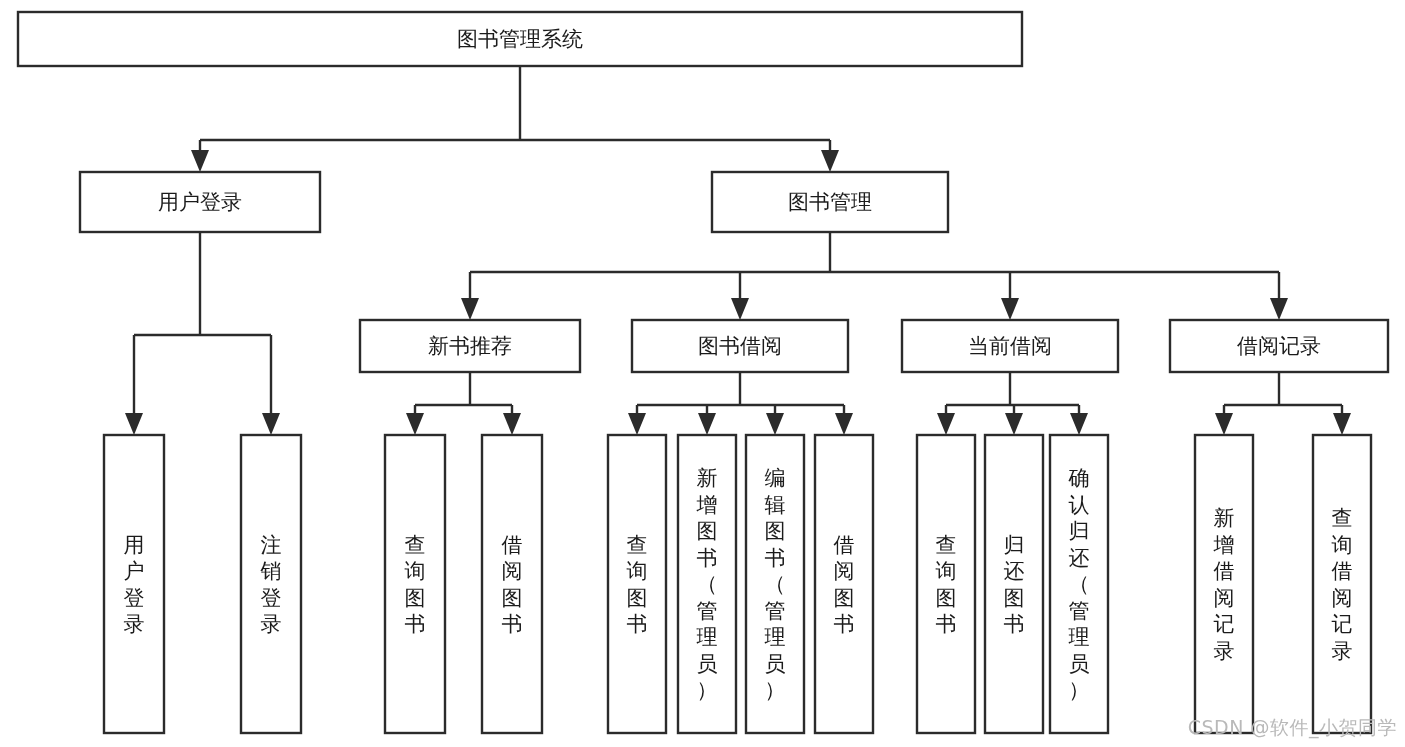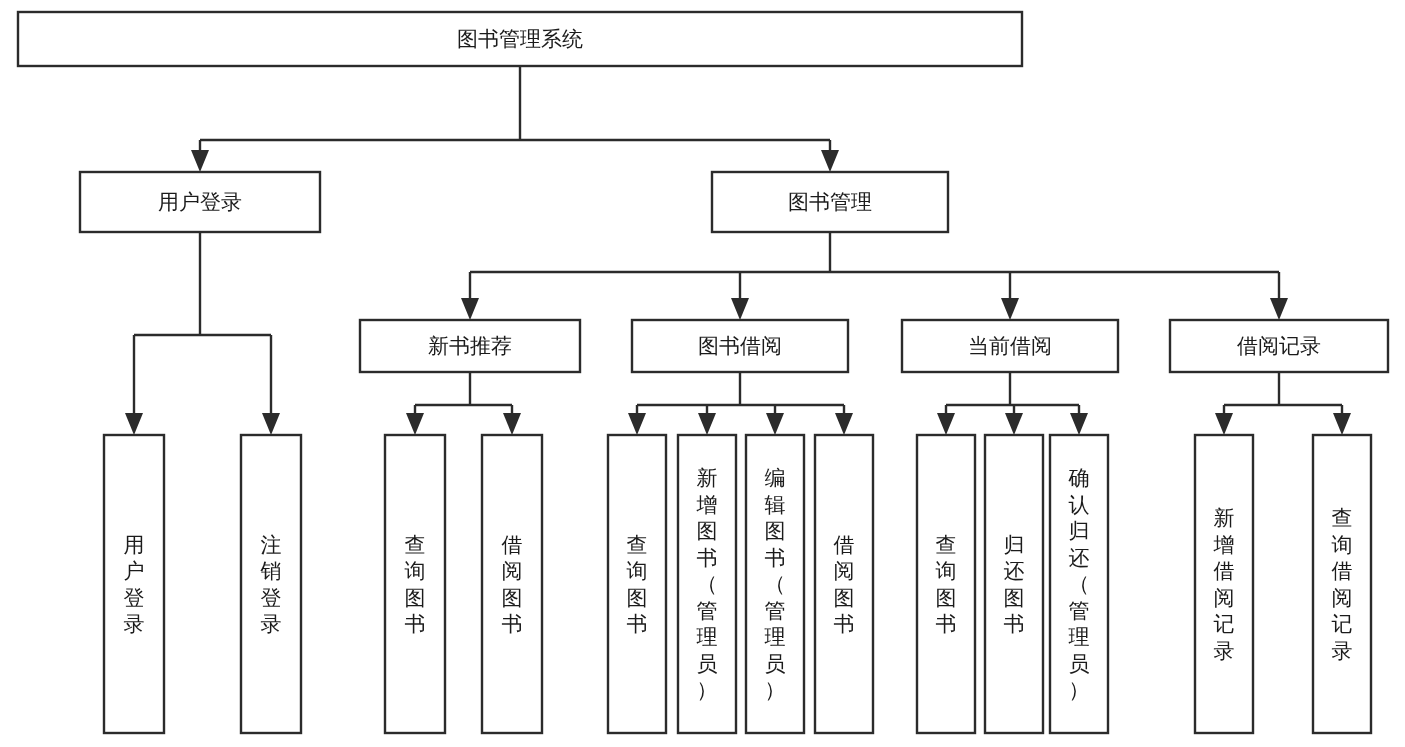--- a/index.html
+++ b/index.html
@@ -218,13 +218,14 @@
         <g>
           <rect x="1195" y="435" width="58" height="298" class="node-box"></rect>
           <text class="node-label-v" x="1224" y="525.17"><tspan x="1224" dy="0">新</tspan><tspan x="1224" dy="26.5">增</tspan><tspan x="1224" dy="26.5">借</tspan><tspan x="1224" dy="26.5">阅</tspan><tspan x="1224" dy="26.5">记</tspan><tspan x="1224" dy="26.5">录</tspan></text>
         </g>
         <g>
           <rect x="1313" y="435" width="58" height="298" class="node-box"></rect>
           <text class="node-label-v" x="1342" y="525.17"><tspan x="1342" dy="0">查</tspan><tspan x="1342" dy="26.5">询</tspan><tspan x="1342" dy="26.5">借</tspan><tspan x="1342" dy="26.5">阅</tspan><tspan x="1342" dy="26.5">记</tspan><tspan x="1342" dy="26.5">录</tspan></text>
         </g>
       </g>
   </svg>
+  <div class="watermark-text">CSDN @软件_小贺同学</div>
 </div>
 
 </body></html>

